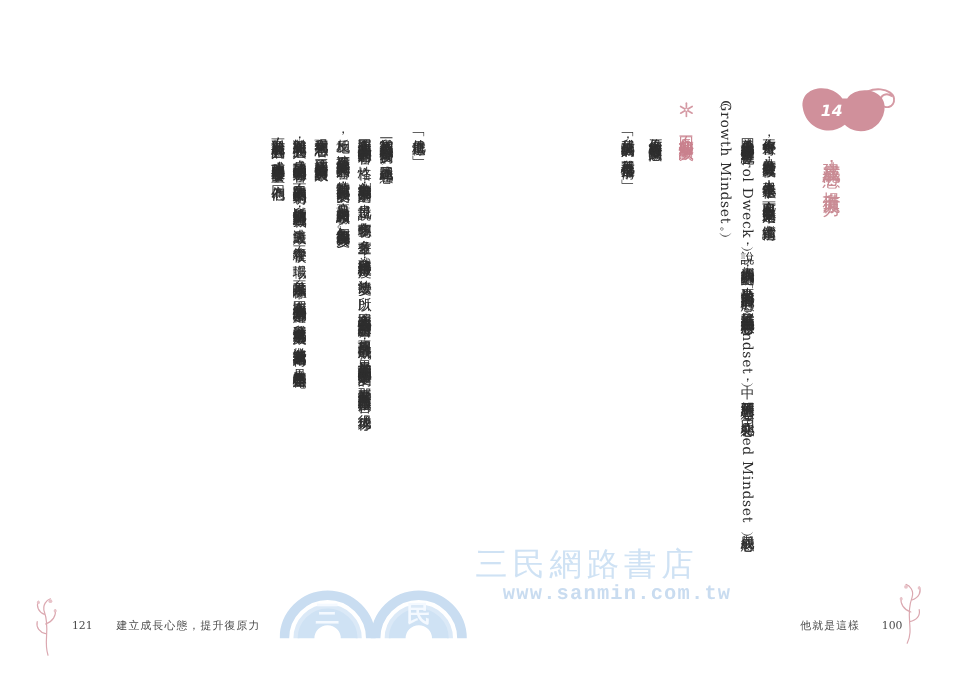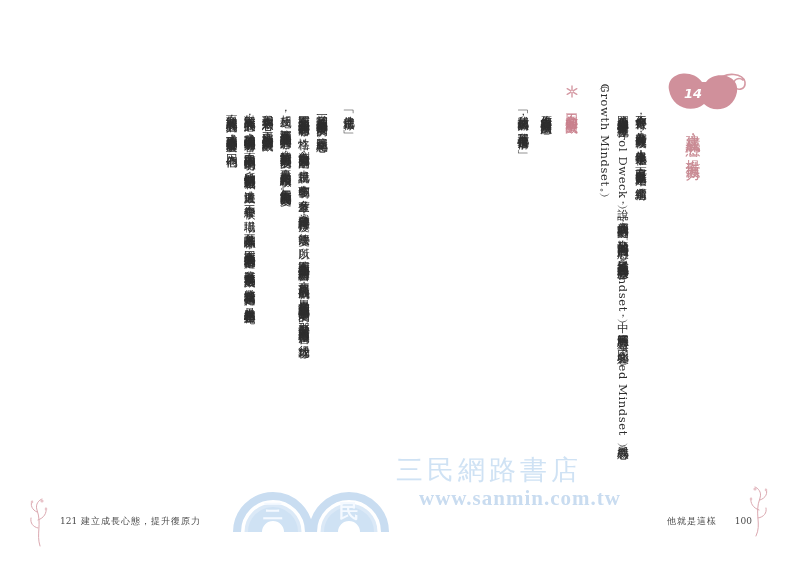--- a/index.html
+++ b/index.html
@@ -4,22 +4,22 @@
 <style>
   html,body{margin:0;padding:0;background:#ffffff;}
   #spread{position:relative;width:800px;height:567px;background:#ffffff;overflow:hidden;
           font-family:"DejaVu Serif","Liberation Serif",serif;}
 
   
   #watermark{position:absolute;left:0;top:0;width:800px;height:567px;z-index:0;}
   #wm-arches{position:absolute;left:233px;top:452px;}
   #wm-store{position:absolute;left:396px;top:452px;font-size:27px;letter-spacing:4px;
             color:#cfe2f4;font-family:"DejaVu Serif",serif;white-space:nowrap;}
-  #wm-url{position:absolute;left:419px;top:486px;font-size:21px;font-weight:bold;
-          color:#c9dcf0;font-family:Liberation Serif, serif;letter-spacing:1px;}
+  #wm-url{position:absolute;left:419px;top:486px;font-size:17px;font-weight:bold;
+          color:#c9dcf0;font-family:Liberation Mono, monospace;letter-spacing:1px;}
 
   
   .vtext{writing-mode:vertical-rl;text-orientation:mixed;position:absolute;z-index:2;
          color:#2e2e2e;font-size:11.5px;letter-spacing:0.6px;line-height:1.57;}
   .vtext p{margin:0;text-indent:2em;}
   .vtext p.quote{text-indent:2em;}
 
   
   #chapter-badge{position:absolute;left:662px;top:66px;z-index:2;}
   #badge-num{position:absolute;left:684px;top:86px;z-index:3;color:#ffffff;
@@ -36,21 +36,21 @@
   #right-body p.quote{margin-right:5px;}
 
   
   #left-body{top:83px;right:442px;width:305px;height:400px;}
   #left-body p.quote{margin-left:9px;}
 
   
   .footer{position:absolute;z-index:2;font-size:9px;color:#4a4a4a;letter-spacing:1px;
           font-family:"DejaVu Serif",serif;white-space:nowrap;}
   #footer-left{left:60px;top:515px;}
-  #footer-left .pnum{margin-right:0;letter-spacing:0;}
+  #footer-left .pnum{margin-right:16px;letter-spacing:0;}
   #footer-right{right:48px;top:515px;}
   #footer-right .pnum{margin-left:14px;letter-spacing:0;}
   #flower-left{position:absolute;left:26px;top:498px;z-index:2;}
   #flower-right{position:absolute;left:744px;top:486px;z-index:1;}
 </style>
 </head>
 <body>
 
 <div id="spread">
 

